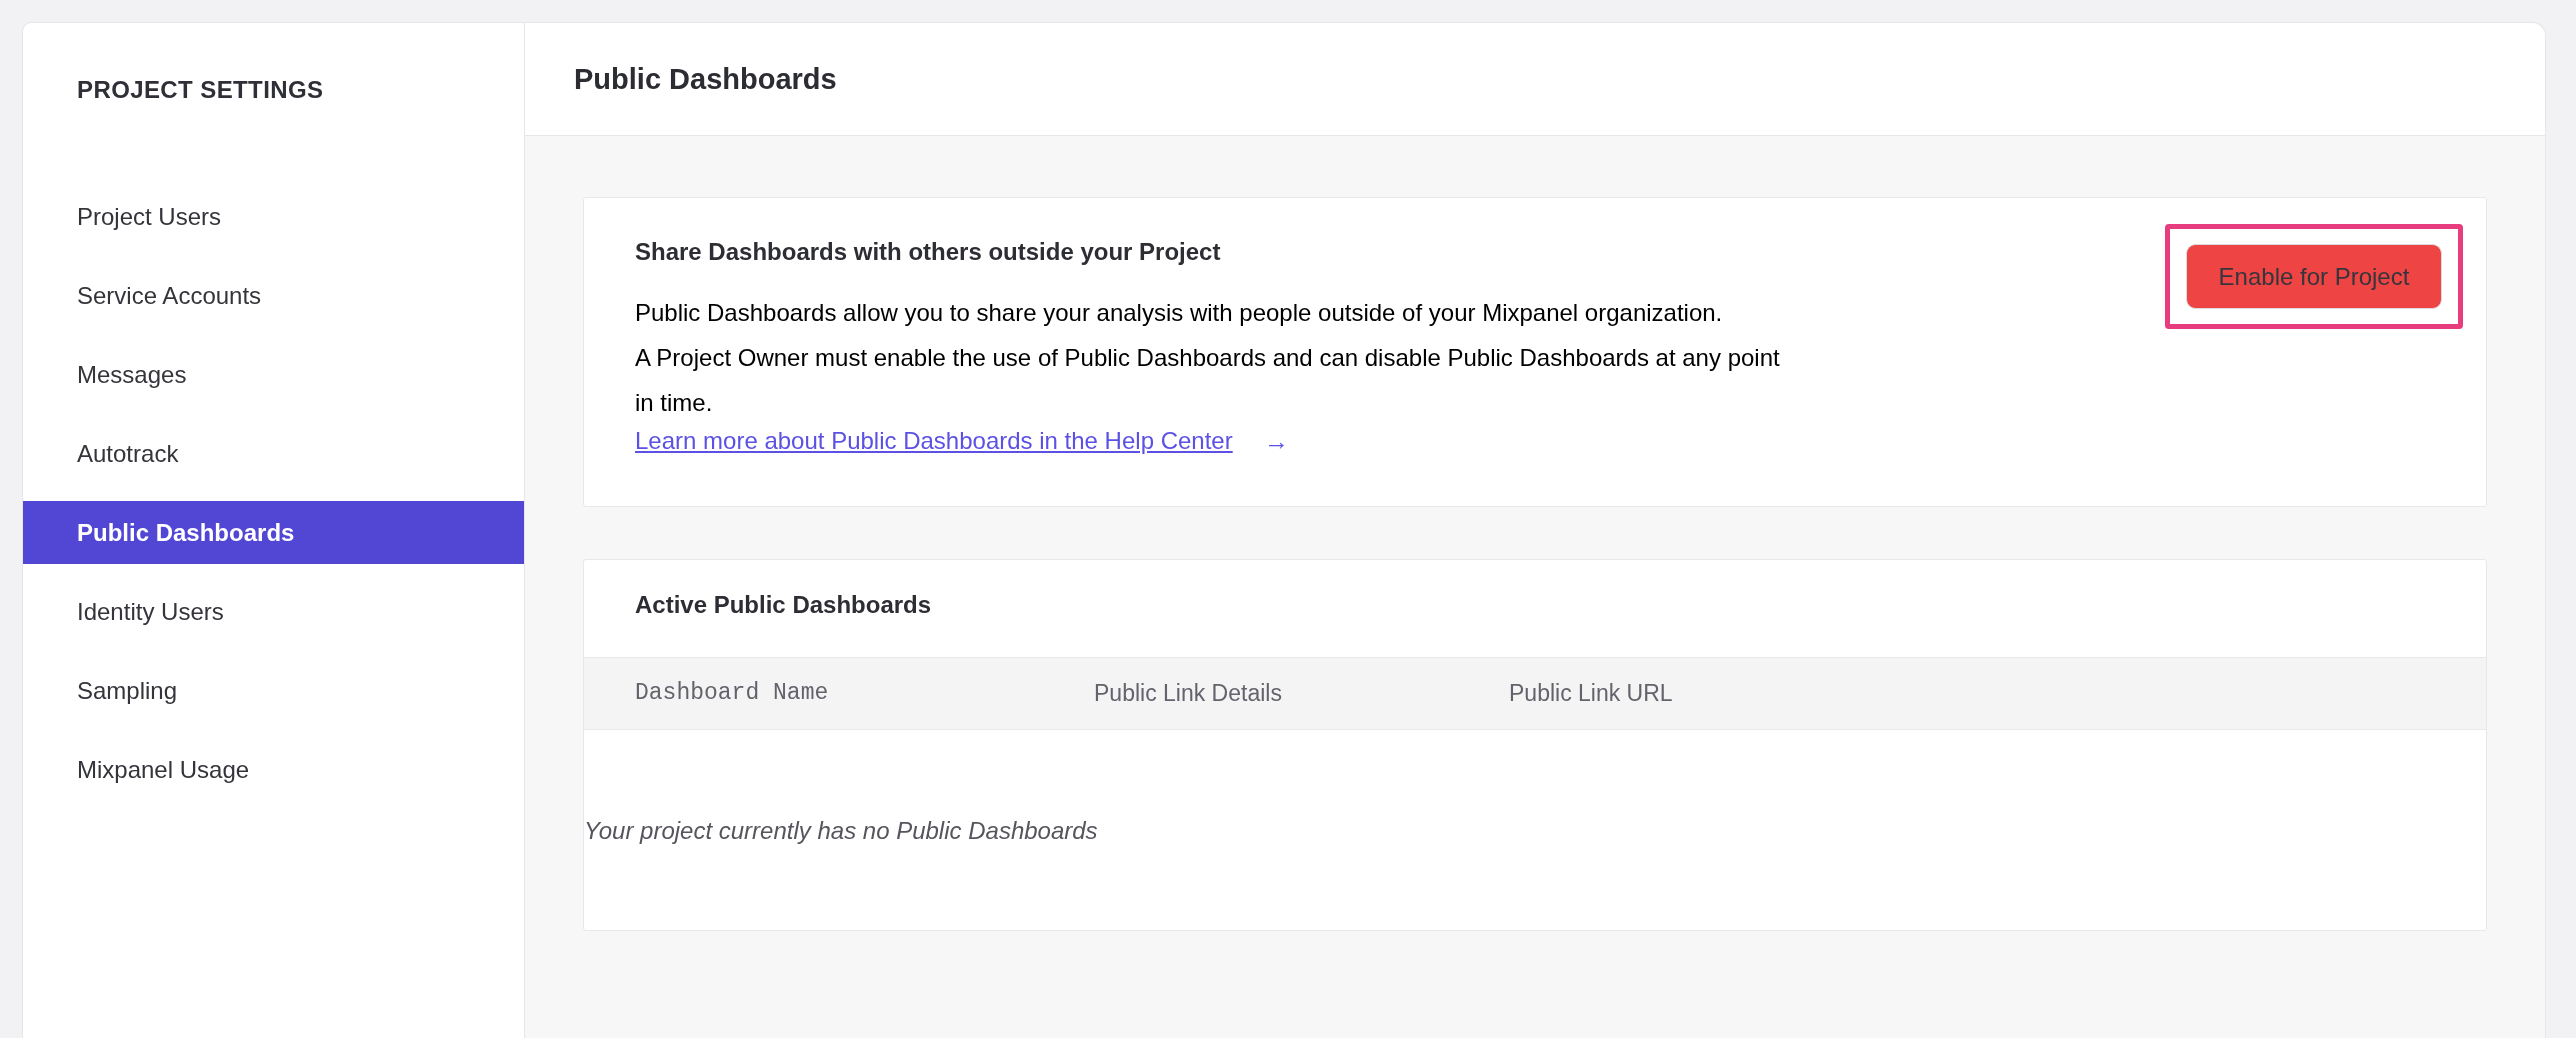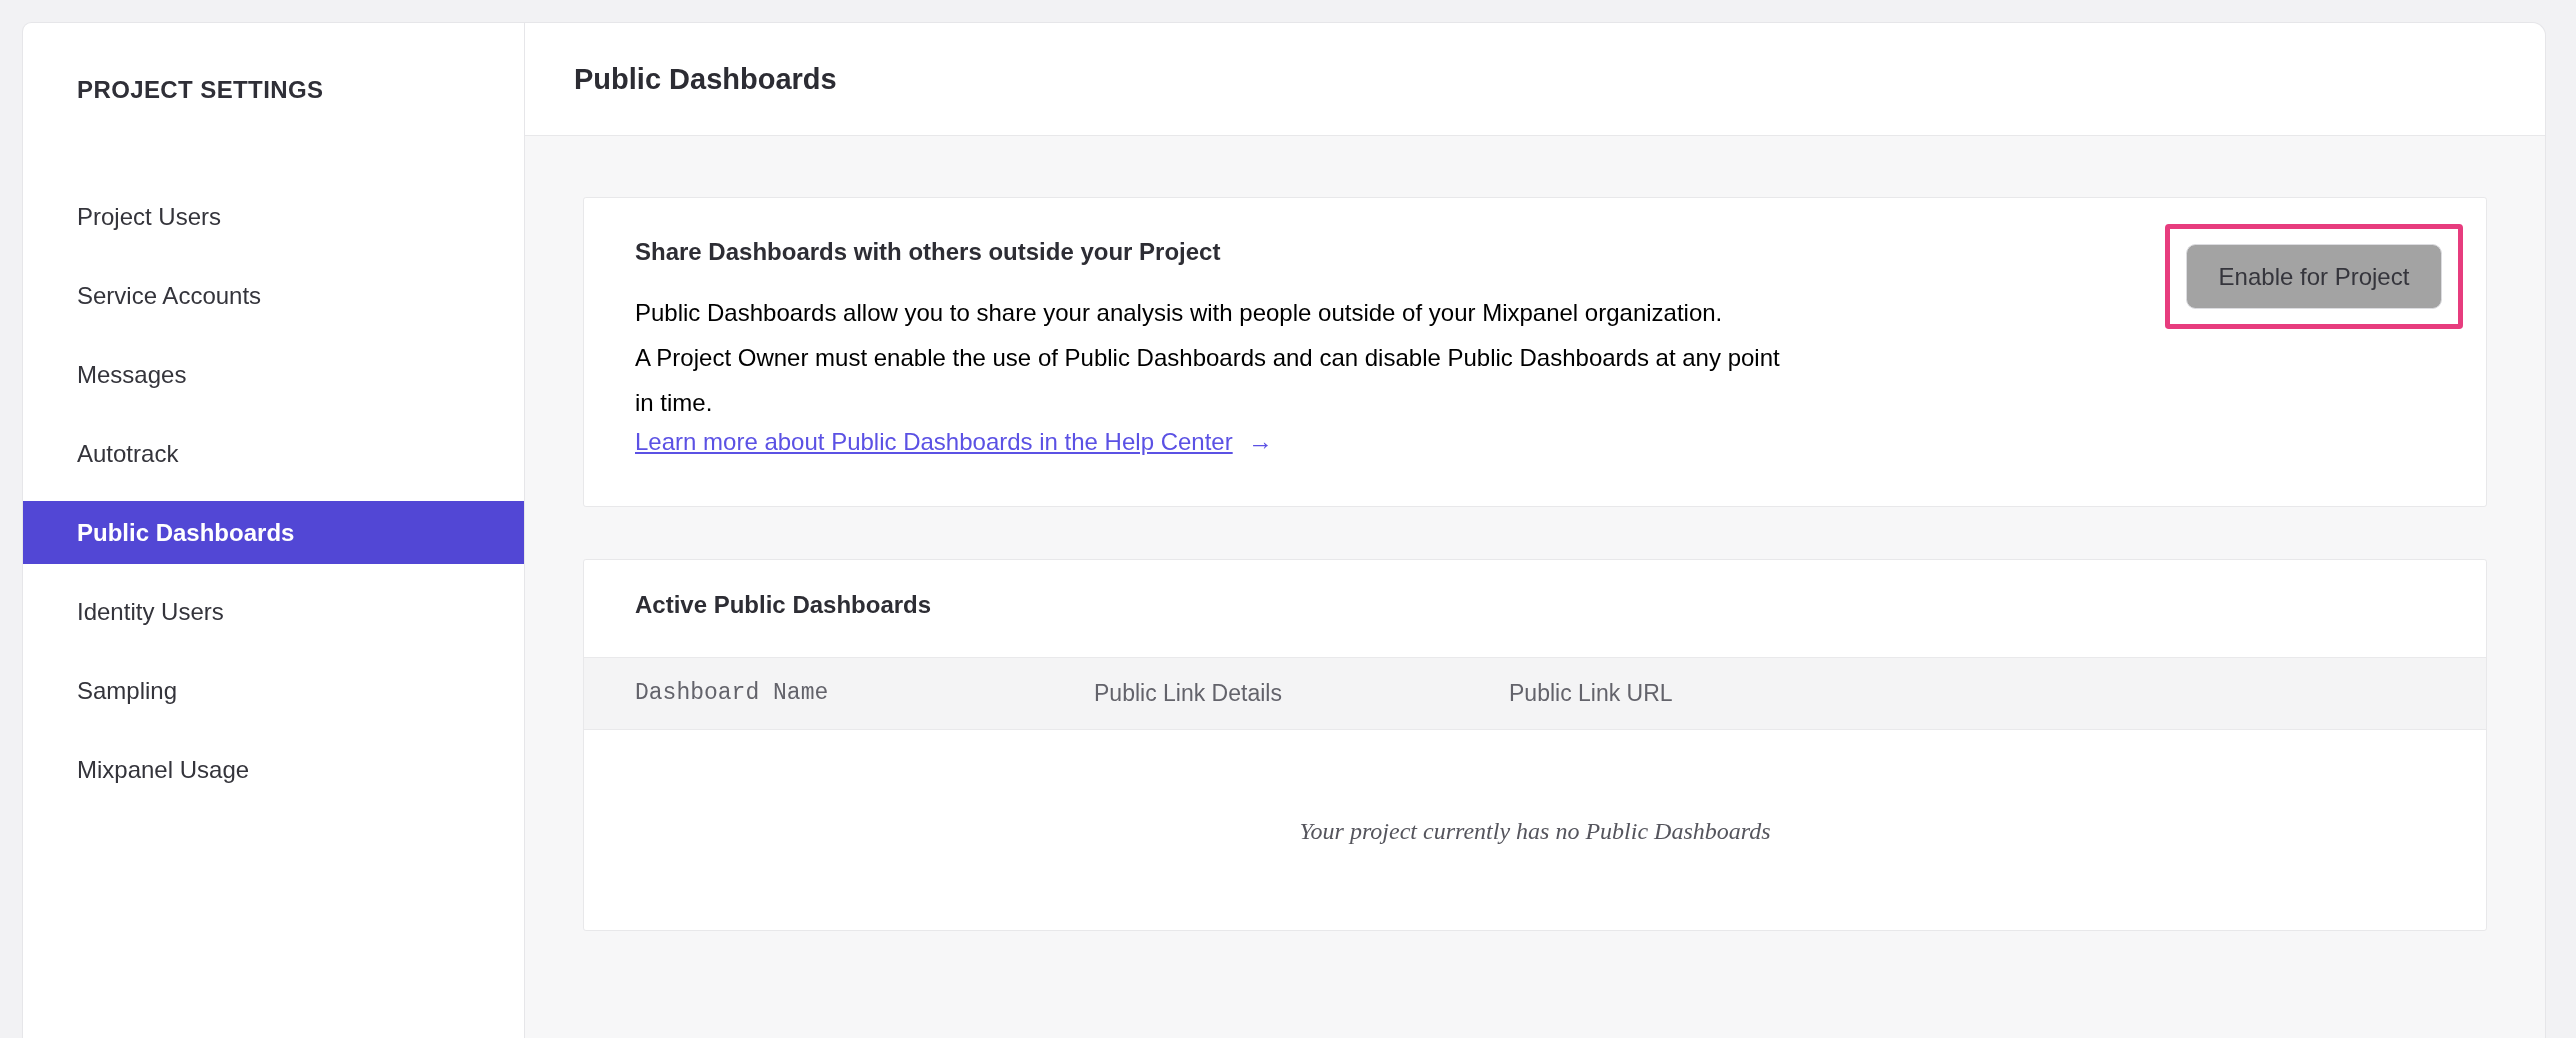--- a/index.html
+++ b/index.html
@@ -27,40 +27,40 @@
                border-bottom:1px solid #e8e8ea;border-radius:0 13.4px 0 0;box-sizing:border-box;
                display:flex;align-items:center;}
   .main-title{margin-left:49px;font-size:29px;font-weight:700;color:#2c2c33;}
 
   
   .card{position:absolute;background:#ffffff;border:1px solid #e8e8ea;box-sizing:border-box;
         border-radius:2.9px;}
   .share-card{left:58px;top:174px;width:1904px;height:310px;padding-left:22px;}
   .share-title{position:absolute;left:51px;top:40px;font-size:24px;font-weight:700;color:#2d2d34;}
   .share-body{position:absolute;left:51px;top:92px;font-size:24px;line-height:45px;color:#000000;}
-  .share-link-row{position:absolute;left:51px;top:229px;display:flex;align-items:center;}
+  .share-link-row{position:absolute;left:51px;top:229px;display:flex;align-items:flex-start;gap:16px;}
   .share-link{font-size:24px;color:#5b51e4;text-decoration:underline;cursor:pointer;}
   .share-arrow{font-size:25px;color:#5b51e4;margin-left:15.3px;text-decoration:none;}
 
   .annotation-box{position:absolute;left:1581px;top:26px;width:298px;height:105px;
                   border:5.7px solid #e73c7e;border-radius:3.8px;box-sizing:border-box;
                   display:flex;align-items:center;justify-content:center;}
-  .enable-btn{width:256px;height:65px;background:#a3a3a3;border:1px solid #dcdce0;
+  .enable-btn{width:256px;height:65px;background:#ef4444;border:1px solid #dcdce0;
               border-radius:9.5px;font-size:24px;font-weight:500;color:#35353c;
               display:flex;align-items:center;justify-content:center;cursor:pointer;
               font-family:"Liberation Sans","DejaVu Sans",sans-serif;}
 
   .active-card{left:58px;top:536px;width:1904px;height:372px;}
   .active-title{position:absolute;left:51px;top:30.5px;font-size:24px;font-weight:700;color:#2d2d34;}
   .table-head{position:absolute;left:0;top:97px;width:100%;height:73px;background:#f4f4f5;
               border-top:1px solid #e9e9eb;border-bottom:1px solid #e9e9eb;box-sizing:border-box;}
   .col{position:absolute;top:0;height:71px;line-height:71px;font-size:23px;color:#63636b;white-space:nowrap;}
   .col-0{left:51px;font-family:Liberation Mono, monospace;} .col-1{left:510px;} .col-2{left:925px;}
   .empty-row{position:absolute;left:0;top:170px;width:100%;height:202px;
-             display:flex;align-items:center;justify-content:center;font-family:Liberation Serif, serif;}
+             display:flex;align-items:center;}
   .empty-text{font-size:24px;font-style:italic;color:#55555d;}
 </style>
 </head>
 <body>
 
 <div class="stage">
 
   <div class="sidebar">
     <div class="sidebar-title">PROJECT SETTINGS</div>
     <div class="nav">

